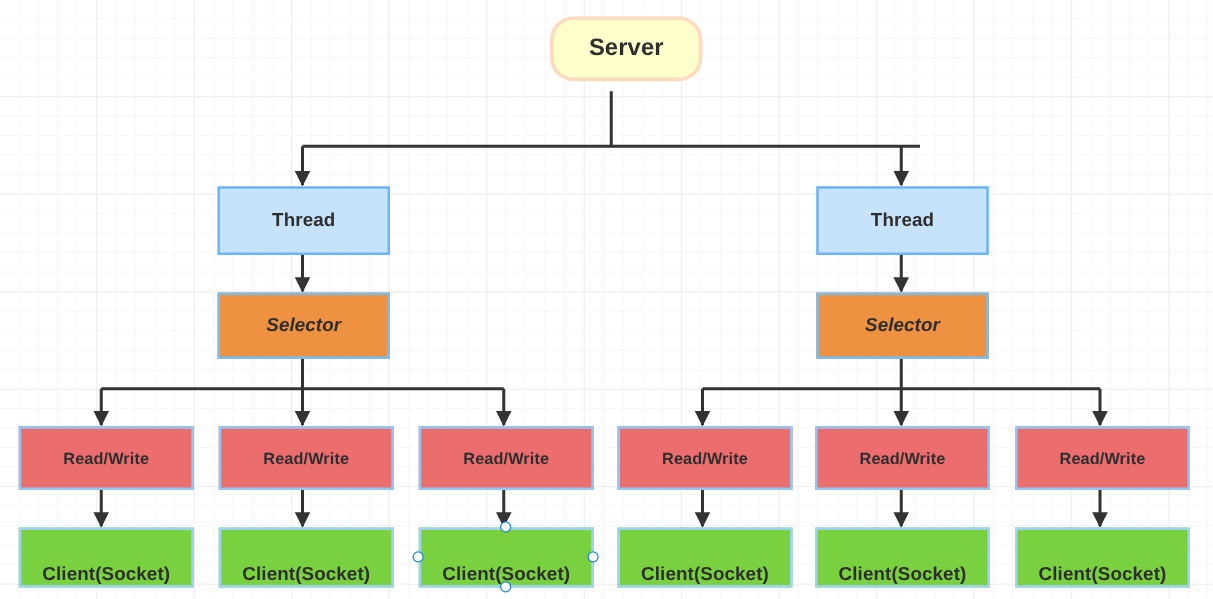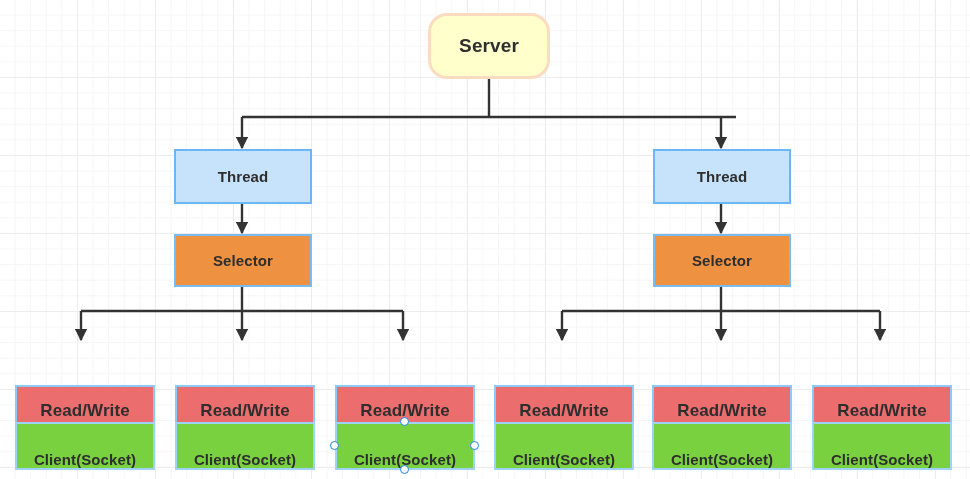--- a/index.html
+++ b/index.html
@@ -54,26 +54,26 @@
   }
   .node-thread {
     background: #c7e2fb;
     border: 2px solid #6cb6f5;
     font-size: 15px;
   }
   .node-selector {
     background: #ee9140;
     border: 2px solid #78bdf2;
     font-size: 15px;
+    font-style: italic;
   }
   .node-rw {
     background: #ec6d6d;
     border: 2px solid #8ec8f7;
-    font-size: 17px;
-    margin-top: 44px;
+    font-size: 13px;
   }
   .node-client {
     background: #7ad13f;
     border: 2px solid #9ed3f7;
     font-size: 15px;
     align-items: flex-end;
   }
   .handle {
     position: absolute;
     width: 9px;
@@ -123,21 +123,21 @@
 
       <path d="M 81 392 L 81 421" marker-end="url(#arrow)"></path>
       <path d="M 242 392 L 242 421" marker-end="url(#arrow)"></path>
       <path d="M 403 392 L 403 421" marker-end="url(#arrow)"></path>
       <path d="M 562 392 L 562 421" marker-end="url(#arrow)"></path>
       <path d="M 721 392 L 721 421" marker-end="url(#arrow)"></path>
       <path d="M 880 392 L 880 421" marker-end="url(#arrow)"></path>
     </g>
   </svg>
 
-  <div class="node node-server" style="left:428px; top:13px; width:122px; height:66px;">
+  <div class="node node-server" style="left:440px; top:13px; width:122px; height:52px;">
     <span>Server</span>
   </div>
 
   <div class="node node-thread" style="left:174px; top:149px; width:138px; height:55px;">
     <span>Thread</span>
   </div>
   <div class="node node-thread" style="left:653px; top:149px; width:138px; height:55px;">
     <span>Thread</span>
   </div>
 

